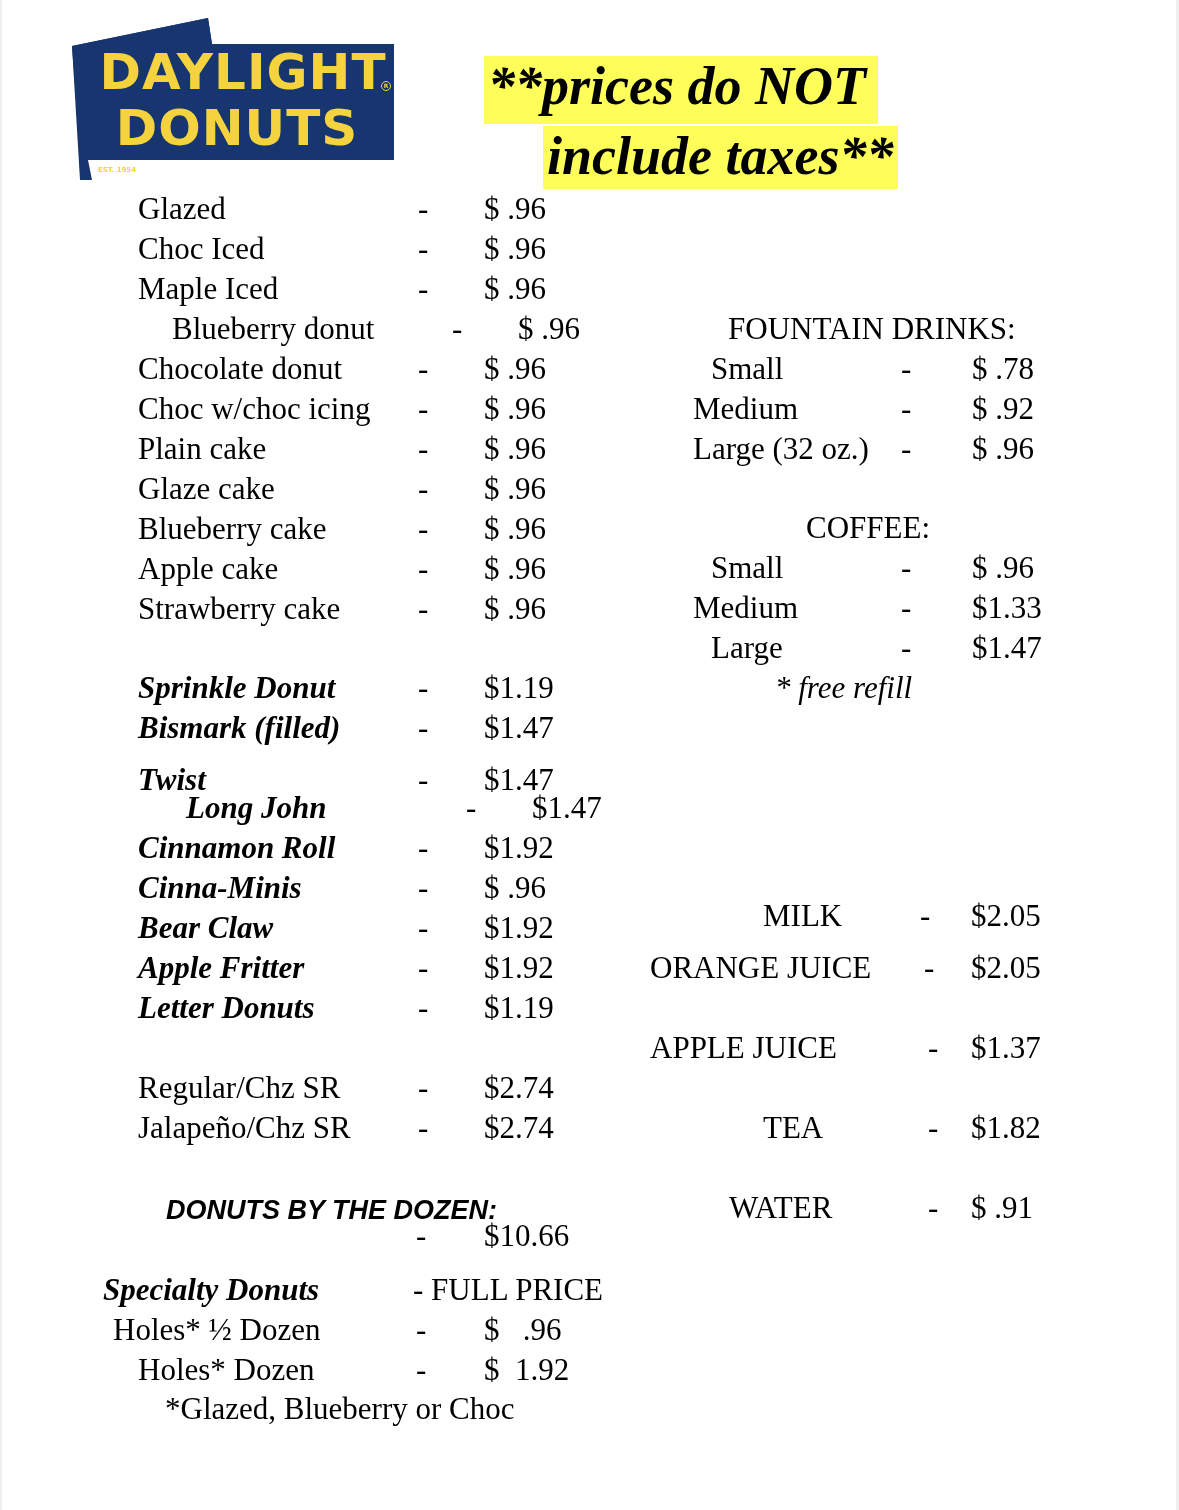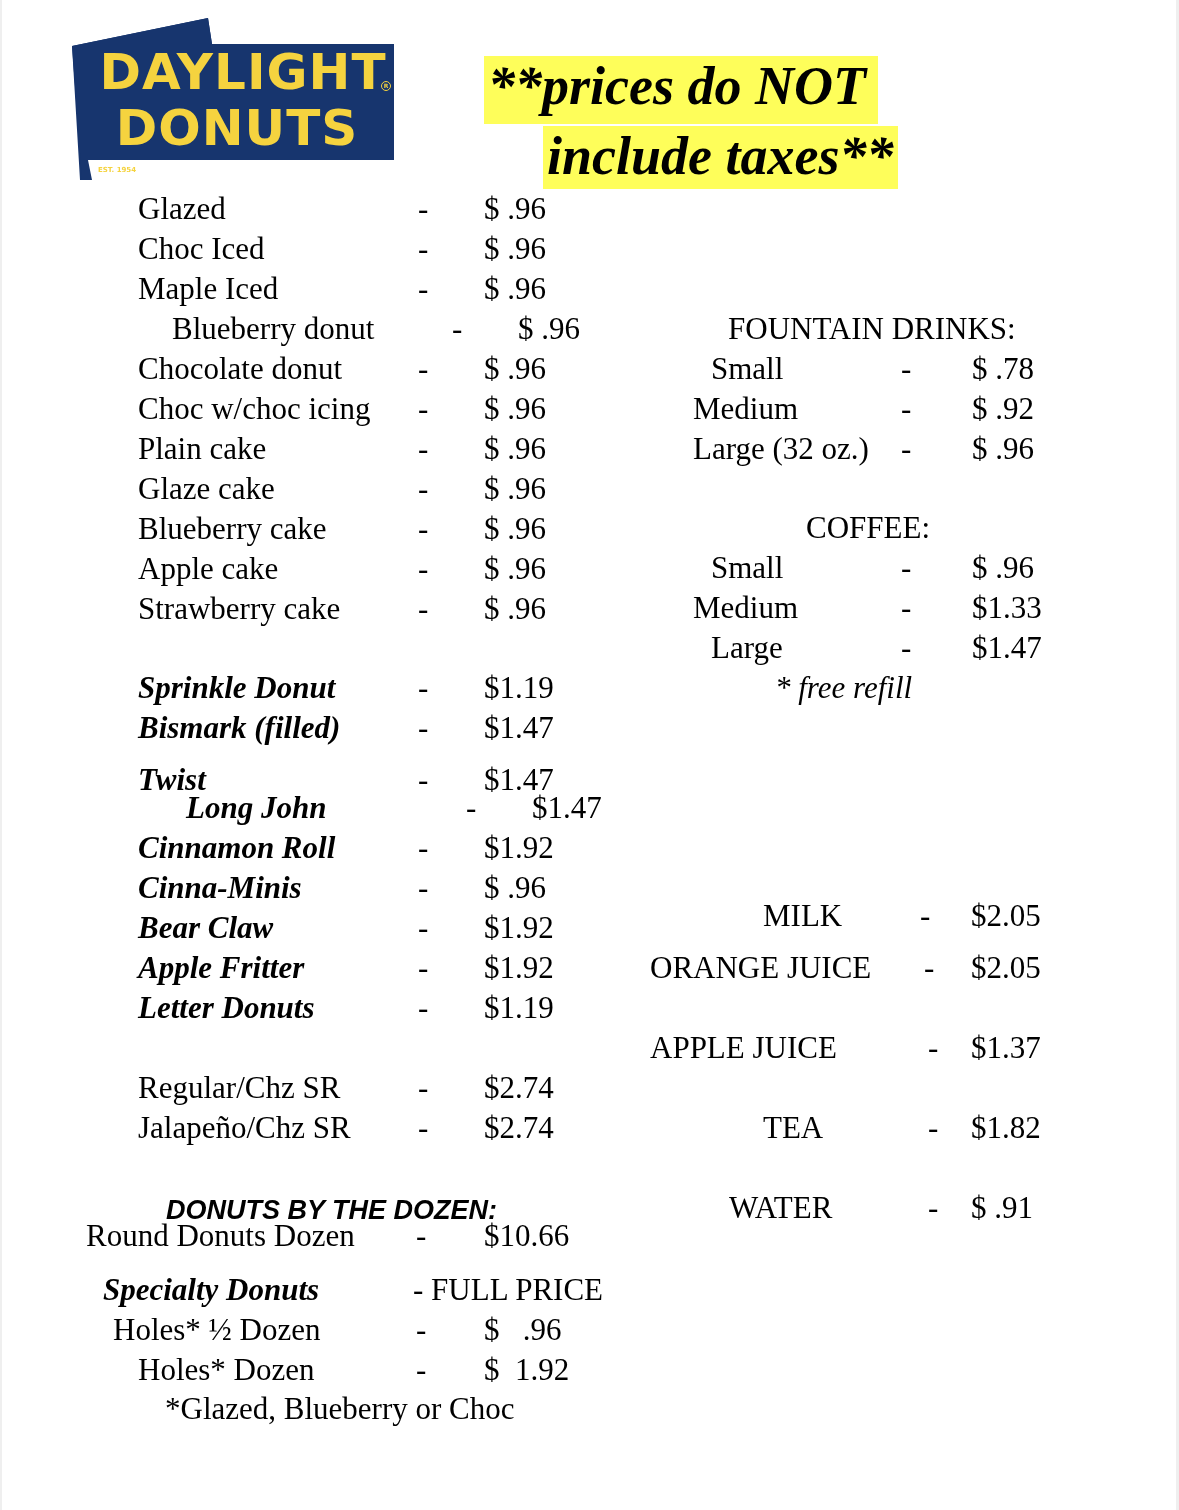--- a/index.html
+++ b/index.html
@@ -193,21 +193,20 @@
   <div class="row" style="left:138px;top:1108px;width:440px;height:40px;">
     <span style="left:0">Jalapeño/Chz SR</span>
     <span style="left:280px">-</span>
     <span style="left:346px">$2.74</span>
   </div>
 </div>
 
 <div>
   <div class="hdr-sans" style="left:166px;top:1192px;">DONUTS BY THE DOZEN:</div>
   <div class="row" style="left:86px;top:1216px;width:560px;height:40px;">
-    <span style="left:0">Round Donuts Dozen</span>
     <span style="left:330px">-</span>
     <span style="left:398px">$10.66</span>
   </div>
   <div class="row" style="left:103px;top:1270px;width:560px;height:40px;">
     <span class="bi" style="left:0">Specialty Donuts</span>
     <span style="left:310px">- FULL PRICE</span>
   </div>
   <div class="row" style="left:113px;top:1310px;width:560px;height:40px;">
     <span style="left:0">Holes* ½ Dozen</span>
     <span style="left:303px">-</span>

